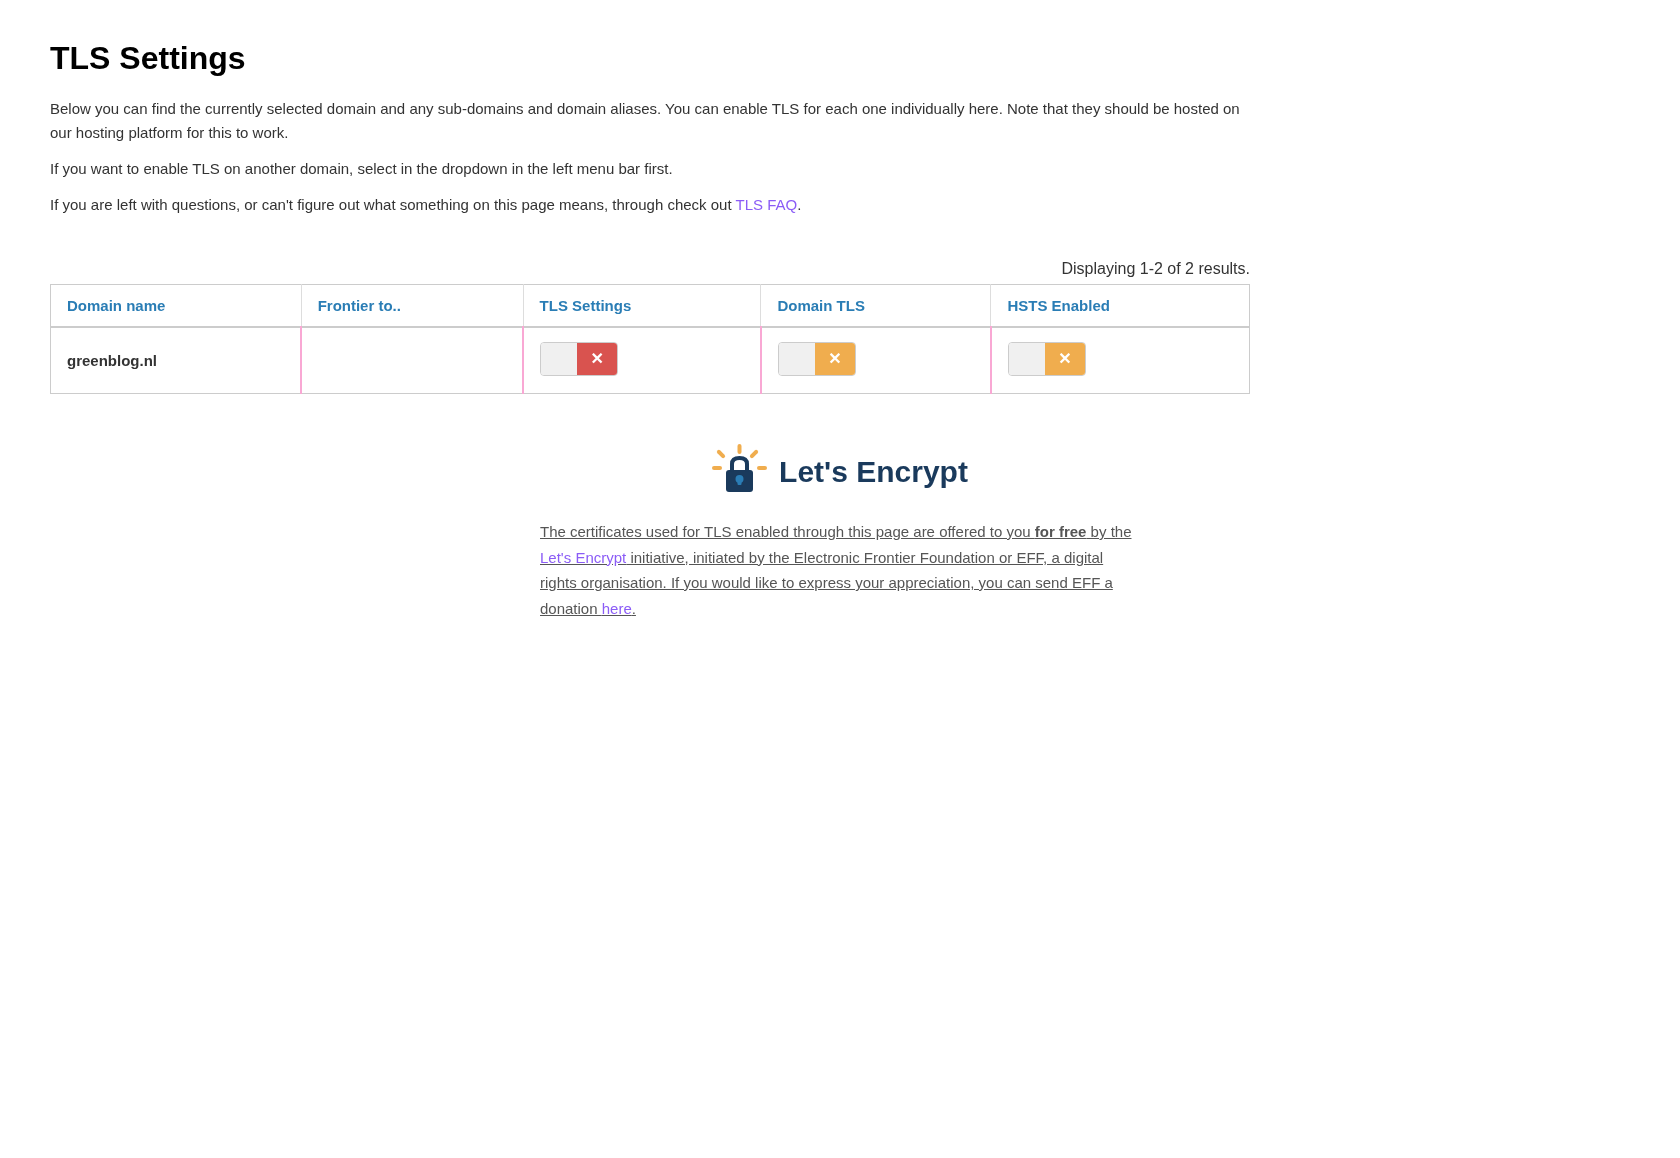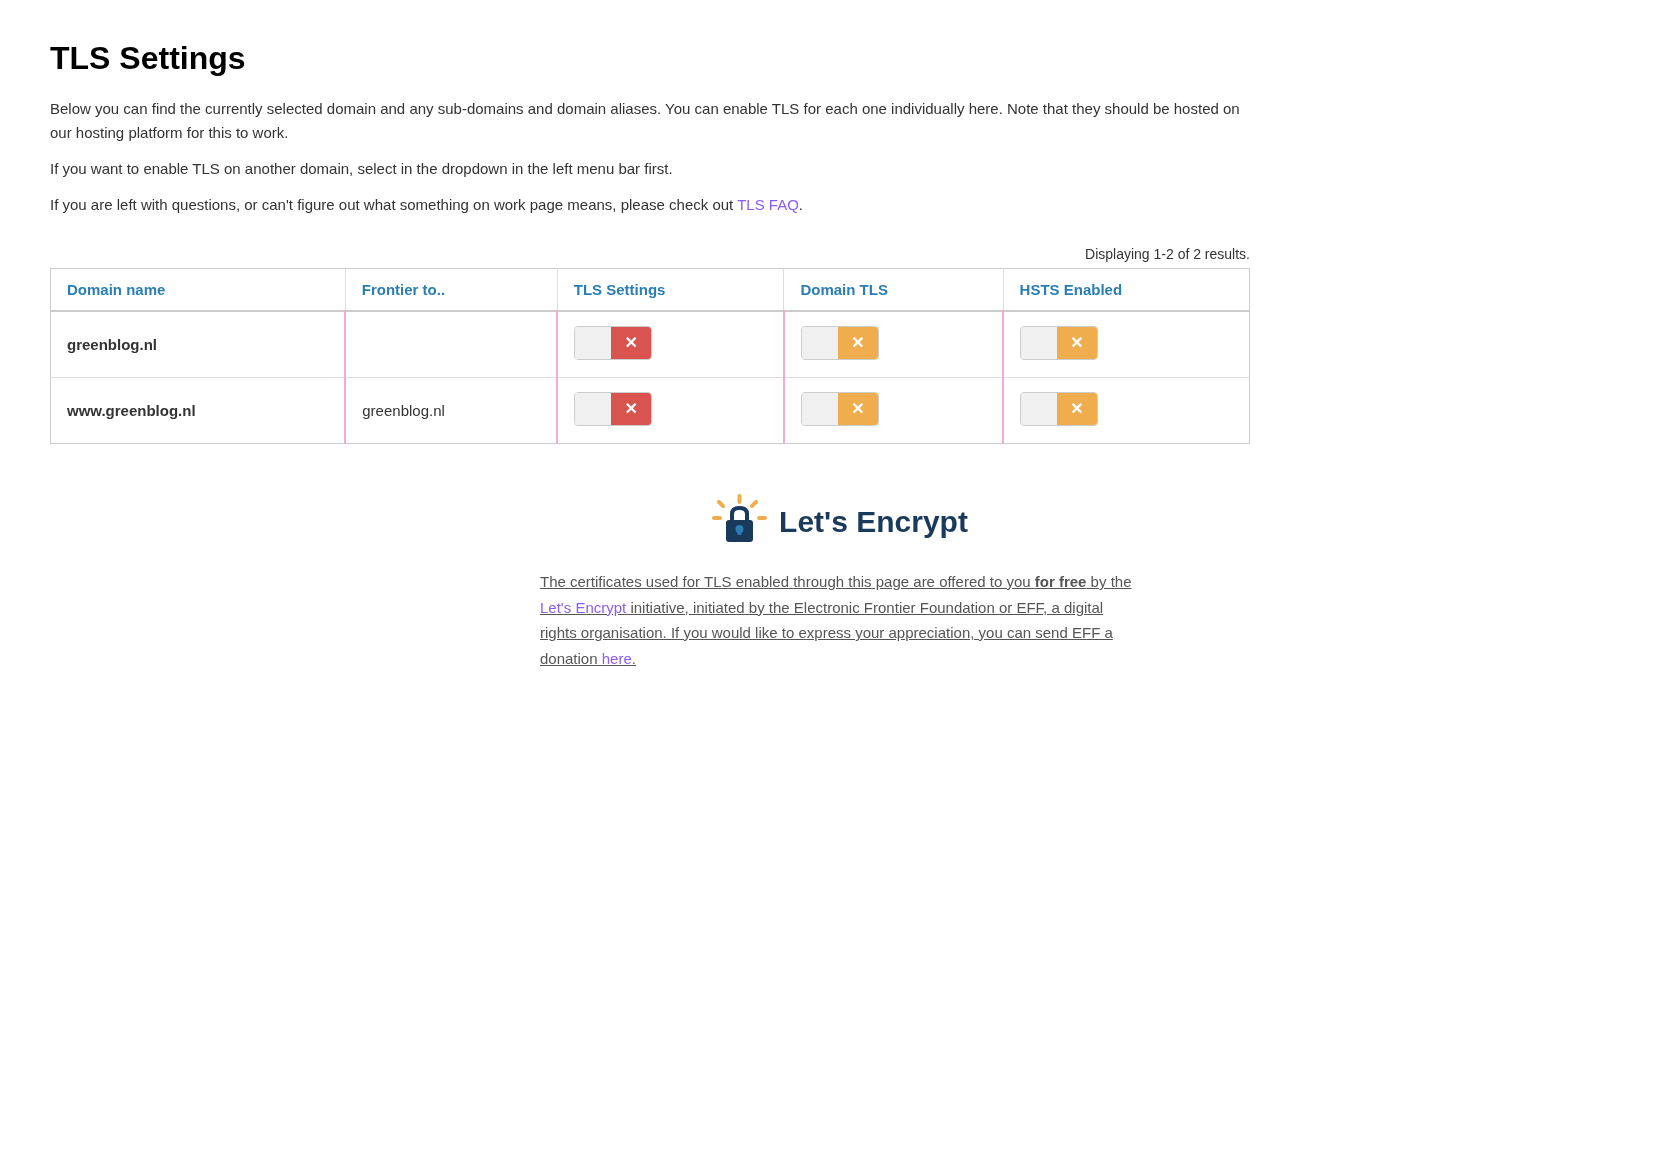--- a/index.html
+++ b/index.html
@@ -23,22 +23,23 @@
       max-width: 1200px;
     }
     .description a, .footer-text a {
       color: #8b5cf6;
       text-decoration: none;
     }
     .results-count {
       text-align: right;
       margin-bottom: 6px;
       color: #333;
-      font-size: 14px;
+      font-size: 16px;
       max-width: 1200px;
+      margin-top: 14px;
     }
     table {
       width: 100%;
       max-width: 1200px;
       border-collapse: collapse;
       border: 1px solid #ccc;
       margin-bottom: 50px;
       padding-left: 8px;
     }
     thead tr {
@@ -132,21 +133,21 @@
 </head>
 <body>
 
 
 
 <h1>TLS Settings</h1>
 
 <p class="description">Below you can find the currently selected domain and any sub-domains and domain aliases. You can enable TLS for each one individually here. Note that they should be hosted on our hosting platform for this to work.</p>
 <p class="description">If you want to enable TLS on another domain, select in the dropdown in the left menu bar first.</p>
 <p class="description">
-  <span>If you are left with questions, or can't figure out what something on work page means, please check out </span><a href="#">TLS FAQ</a><span>.</span>
+  <span>If you are left with questions, or can't figure out what something on this page means, through check out </span><a href="#">TLS FAQ</a><span>.</span>
 </p>
 
 <br>
 
 <div class="results-count">Displaying 1-2 of 2 results.</div>
 
 <table>
   <thead>
     <tr>
       <th>Domain name</th>
@@ -175,45 +176,20 @@
         </div>
       </div></td>
         <td>
       <div class="toggle-wrapper">
         <div class="toggle-off-part"></div>
         <div class="toggle-btn-orange">
           <span class="x-icon">✕</span>
         </div>
       </div></td>
       </tr>
-      <tr>
-        <td><span class="domain-name">www.greenblog.nl</span></td>
-        <td>greenblog.nl</td>
-        <td>
-      <div class="toggle-wrapper">
-        <div class="toggle-off-part"></div>
-        <div class="toggle-btn-red">
-          <span class="x-icon">✕</span>
-        </div>
-      </div></td>
-        <td>
-      <div class="toggle-wrapper">
-        <div class="toggle-off-part"></div>
-        <div class="toggle-btn-orange">
-          <span class="x-icon">✕</span>
-        </div>
-      </div></td>
-        <td>
-      <div class="toggle-wrapper">
-        <div class="toggle-off-part"></div>
-        <div class="toggle-btn-orange">
-          <span class="x-icon">✕</span>
-        </div>
-      </div></td>
-      </tr>
     </tbody>
 </table>
 
 <div class="lets-encrypt-section">
   <div class="lets-encrypt-logo">
 
     <svg width="55" height="55" viewBox="0 0 55 55" xmlns="http://www.w3.org/2000/svg">
 
       <g fill="#f0ad4e">
 

